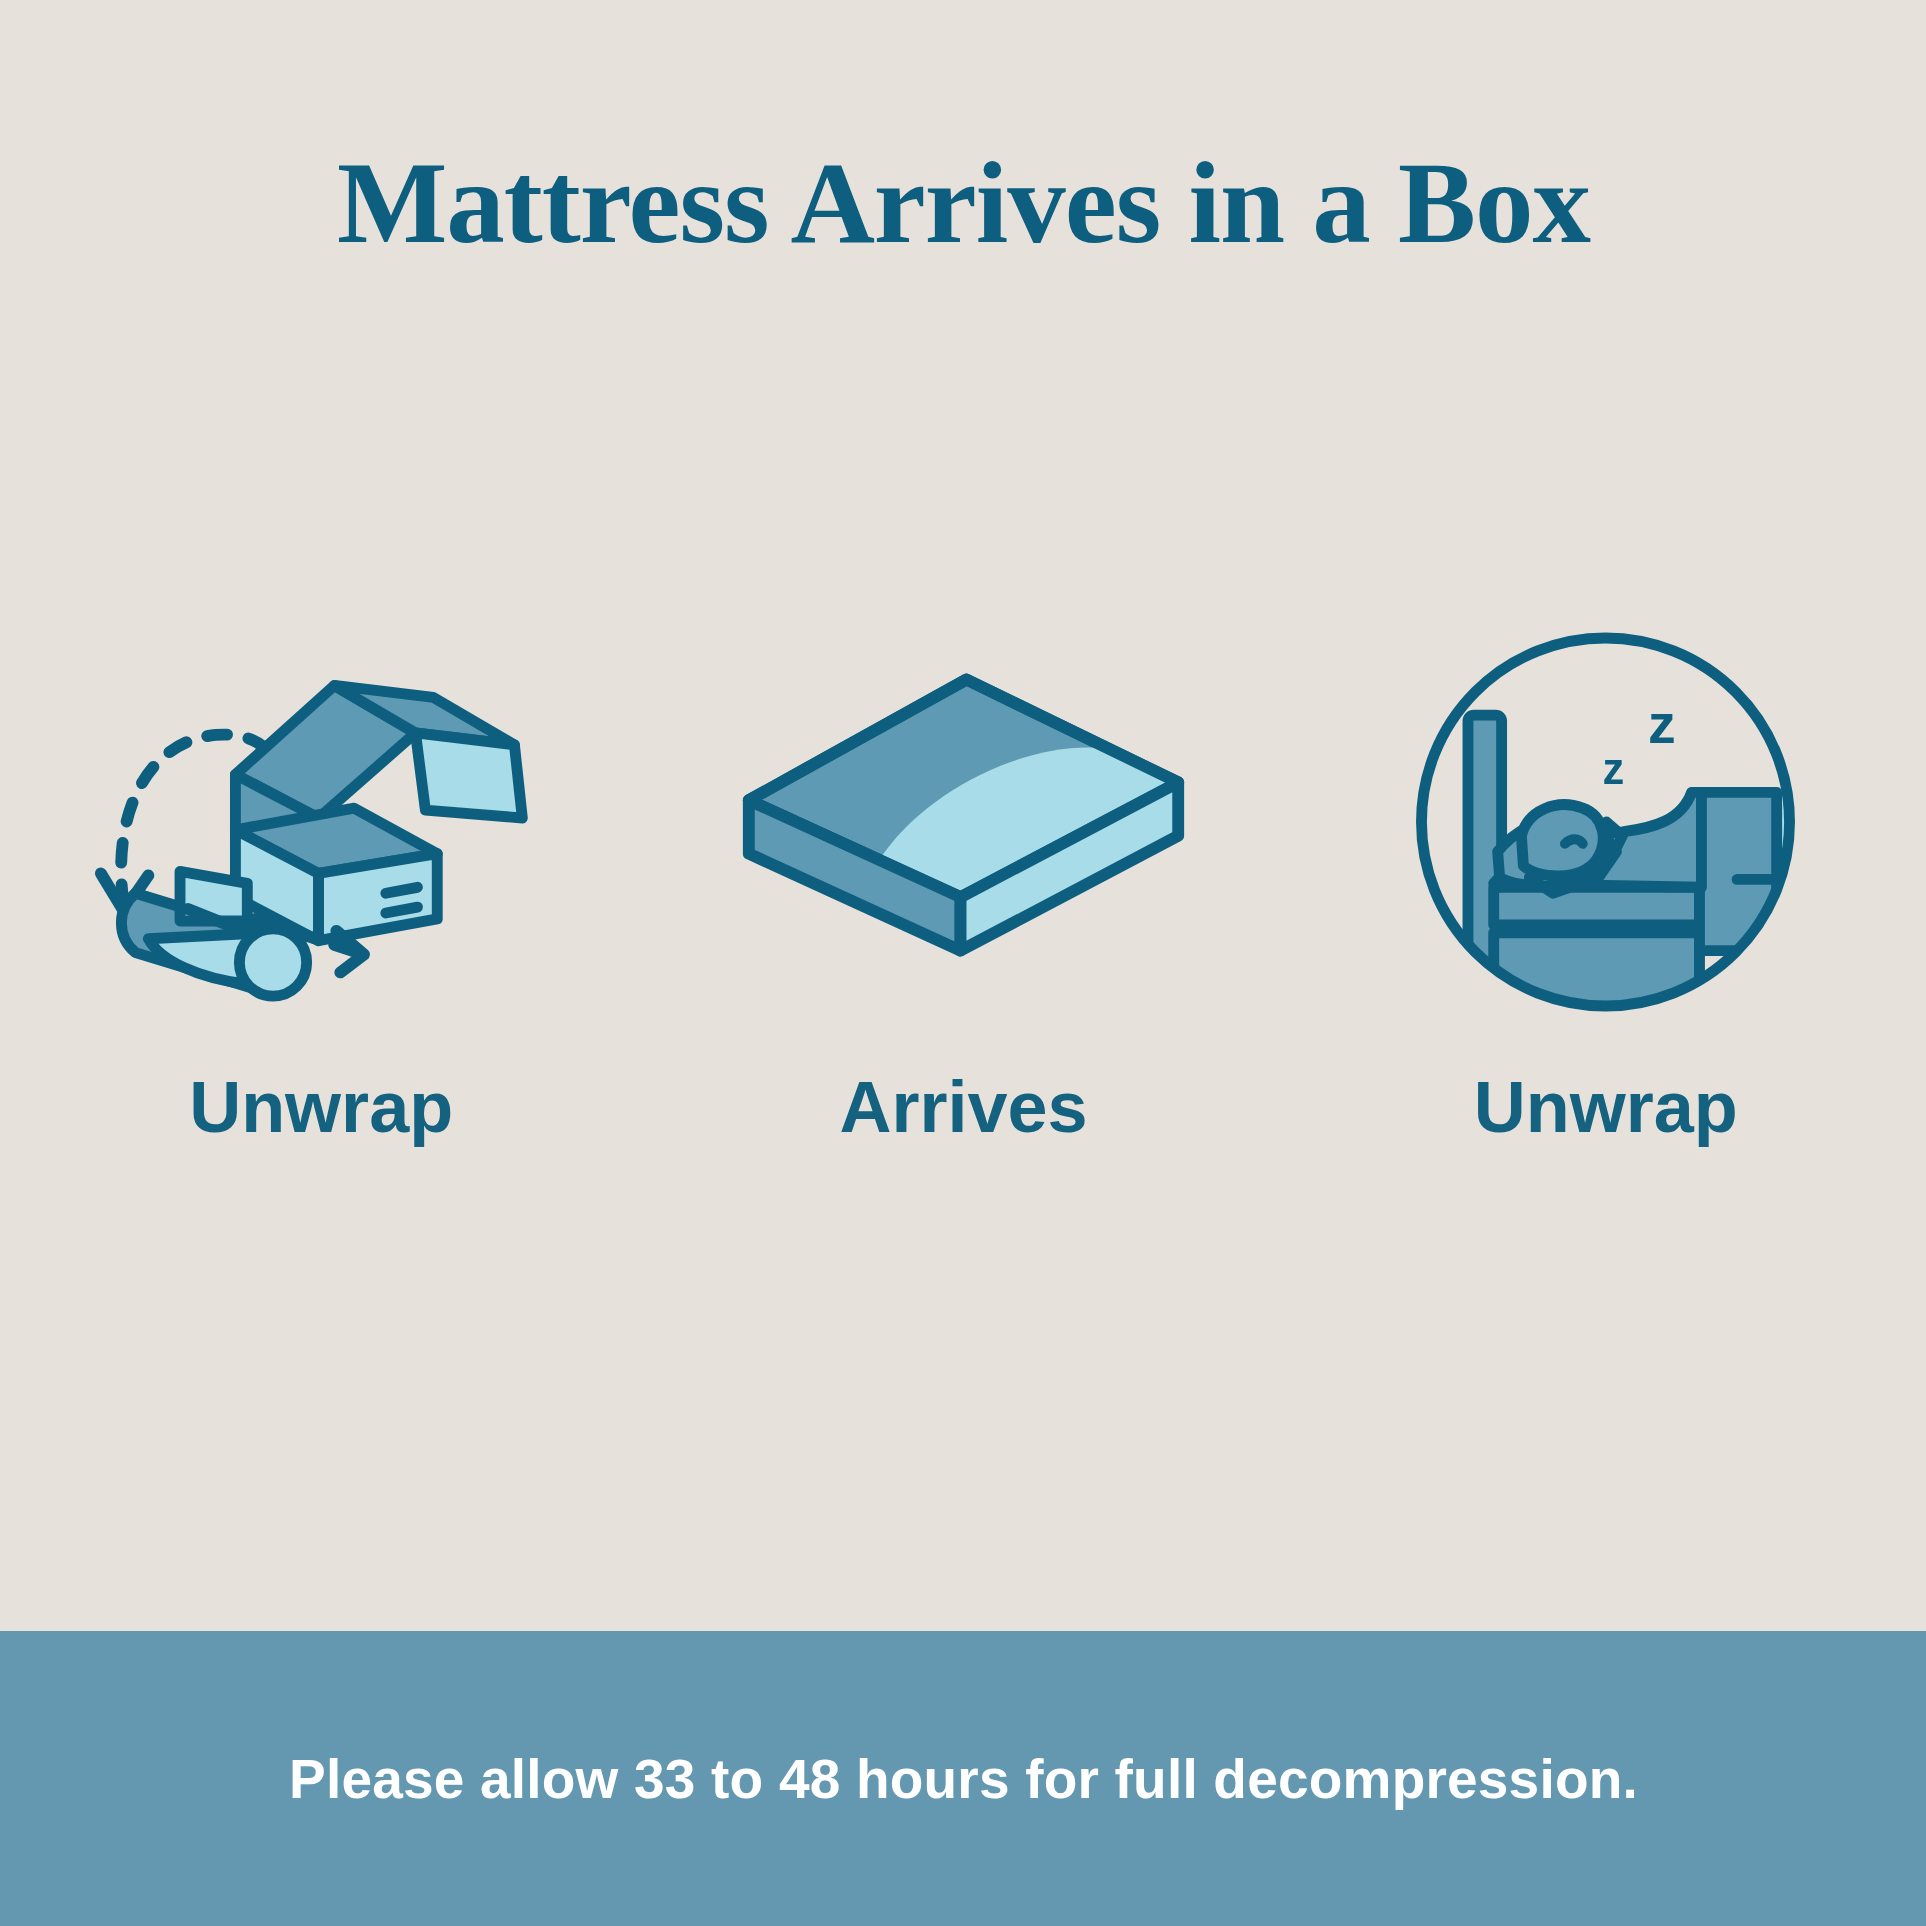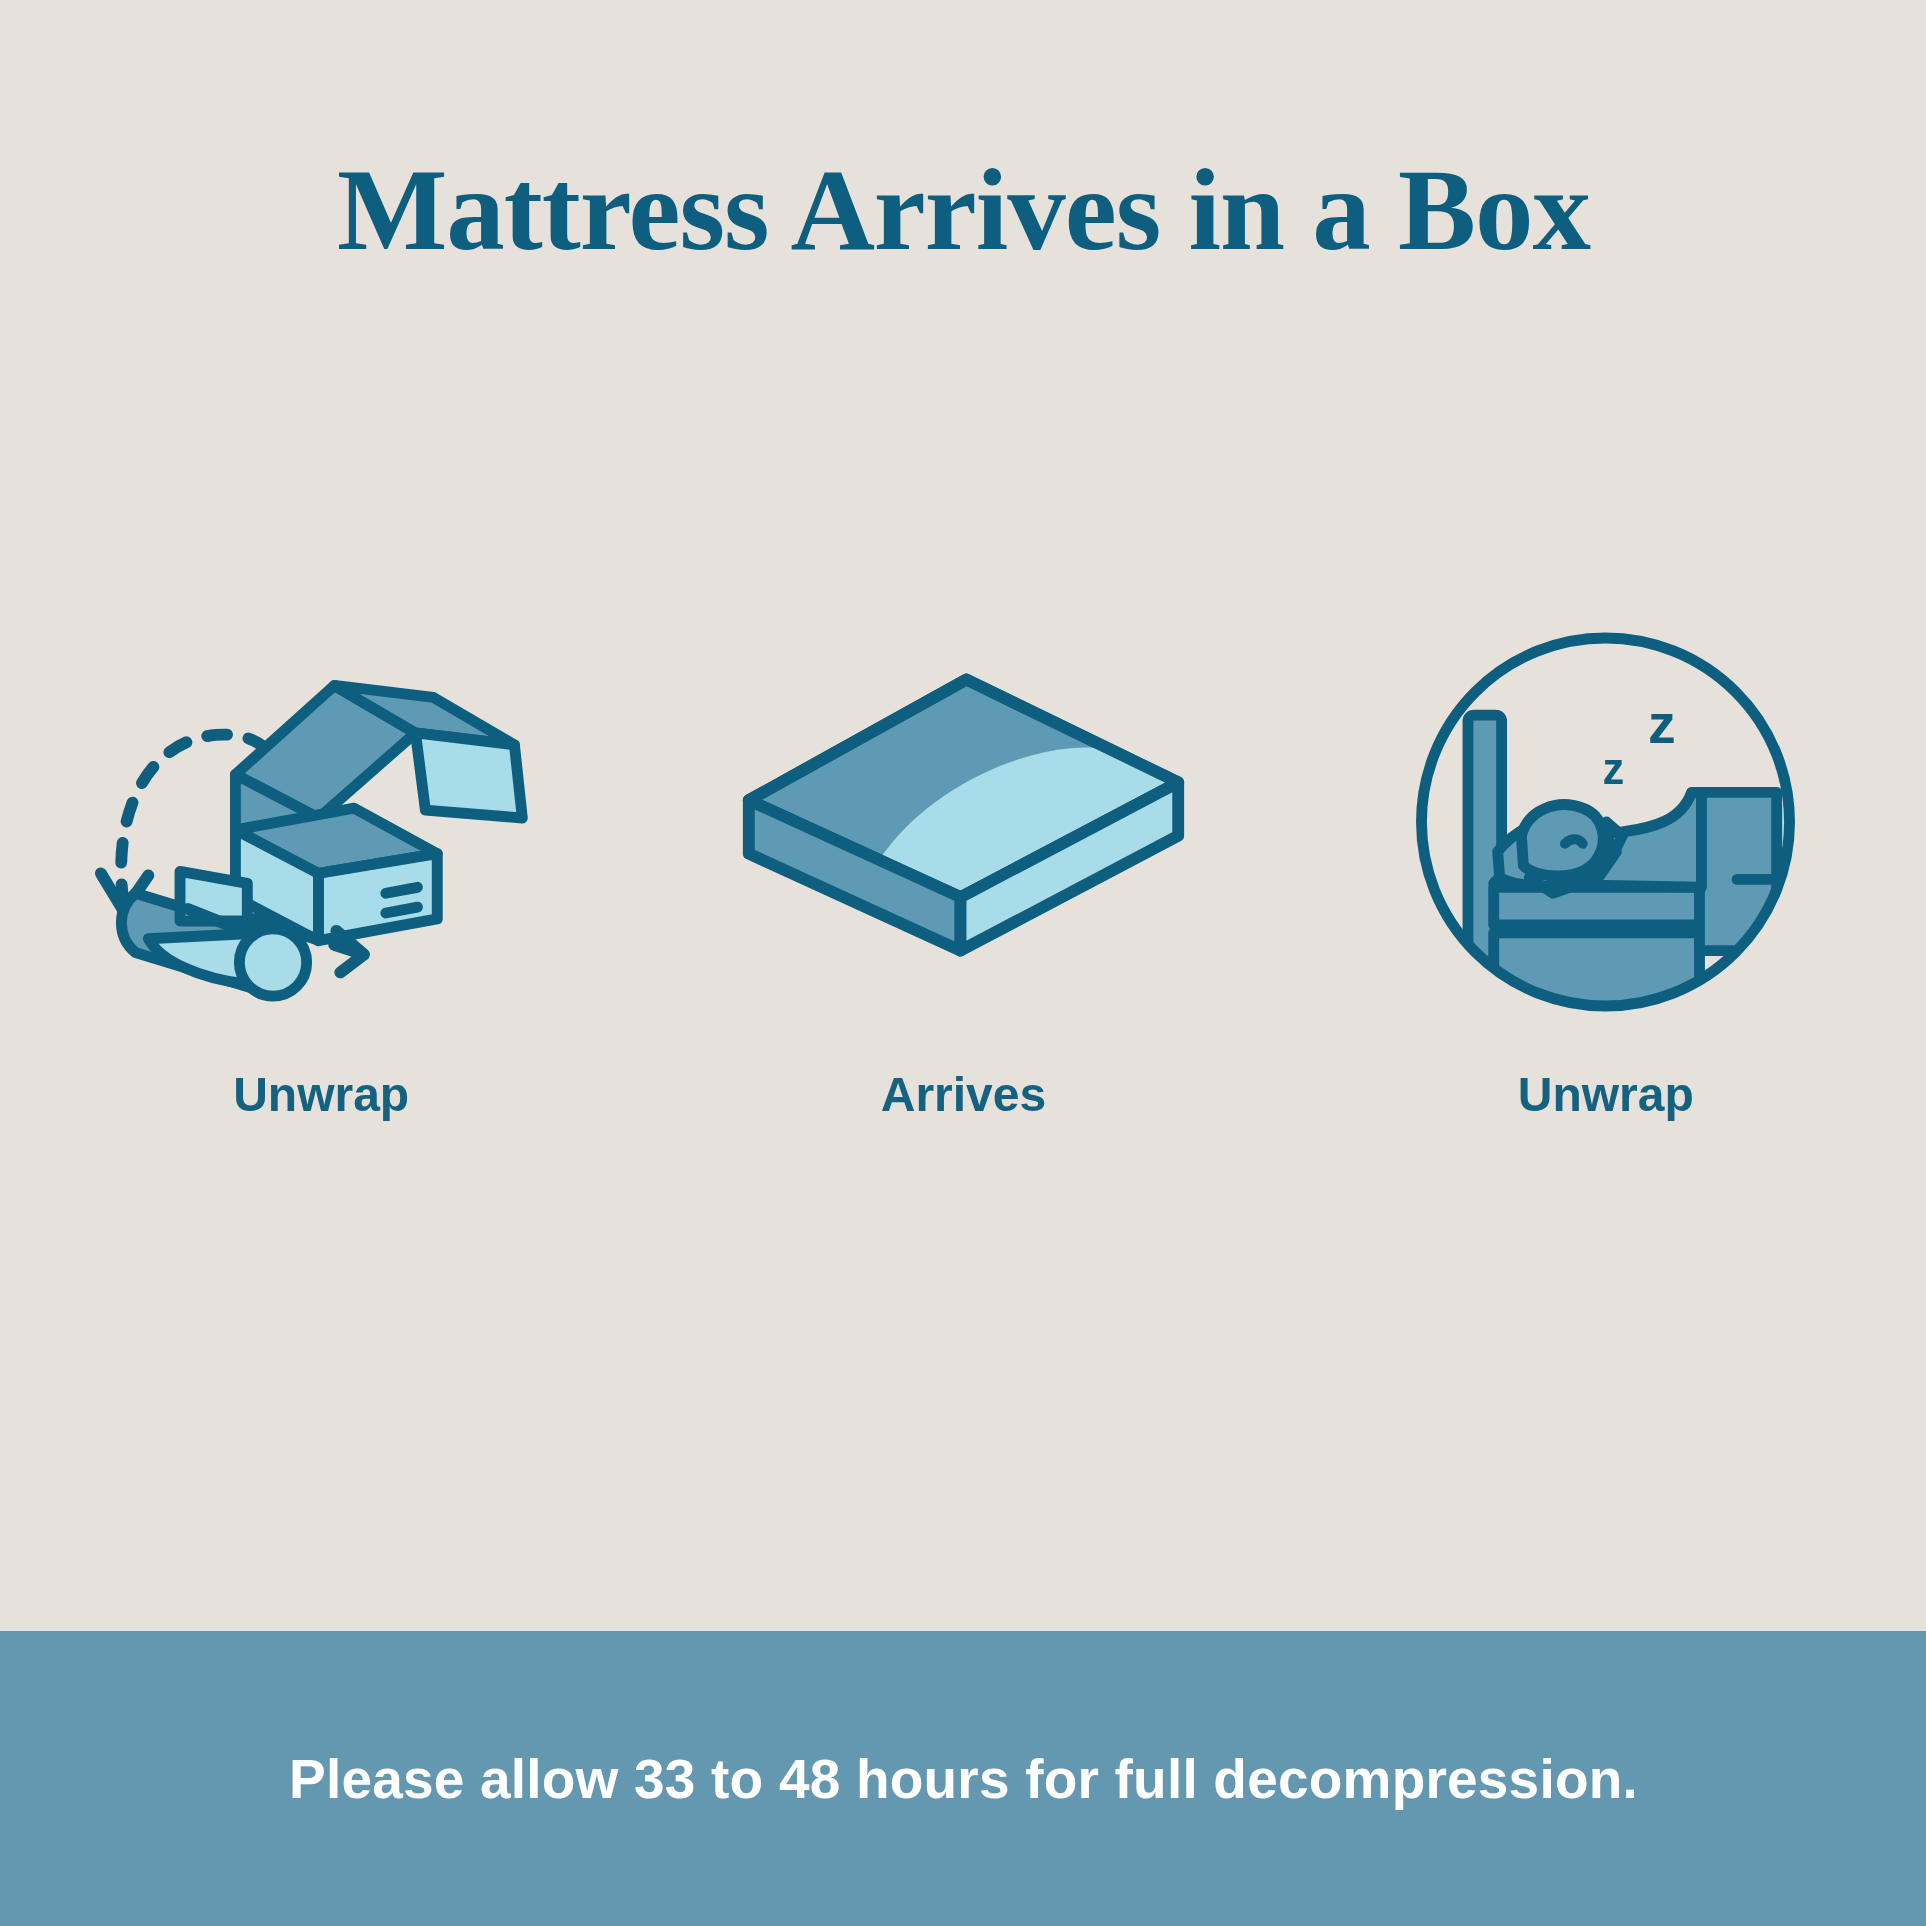--- a/index.html
+++ b/index.html
@@ -13,21 +13,21 @@
   .canvas {
     position:relative;
     width:1927px;
     height:1927px;
     background:#E6E2DB;
   }
 
   
   .title {
     position:absolute;
-    top:149px;
+    top:142px;
     left:0;
     width:100%;
     text-align:center;
     font-family:"Liberation Serif", "DejaVu Serif", serif;
     font-weight:bold;
     font-size:117px;
     line-height:1.05;
     letter-spacing:-1px;
     color:#0E5F7F;
     white-space:nowrap;
@@ -56,21 +56,21 @@
     height:396px;
     display:flex;
     align-items:center;
     justify-content:center;
   }
   .step-art svg { display:block; width:100%; height:100%; overflow:visible; }
   .step-label {
     margin-top:51px;
     font-family:"Liberation Sans", sans-serif;
     font-weight:bold;
-    font-size:48px;
+    font-size:72px;
     color:#14627F;
     letter-spacing:0px;
     line-height:1;
   }
 
   
   .banner {
     position:absolute;
     left:0;
     bottom:0;

